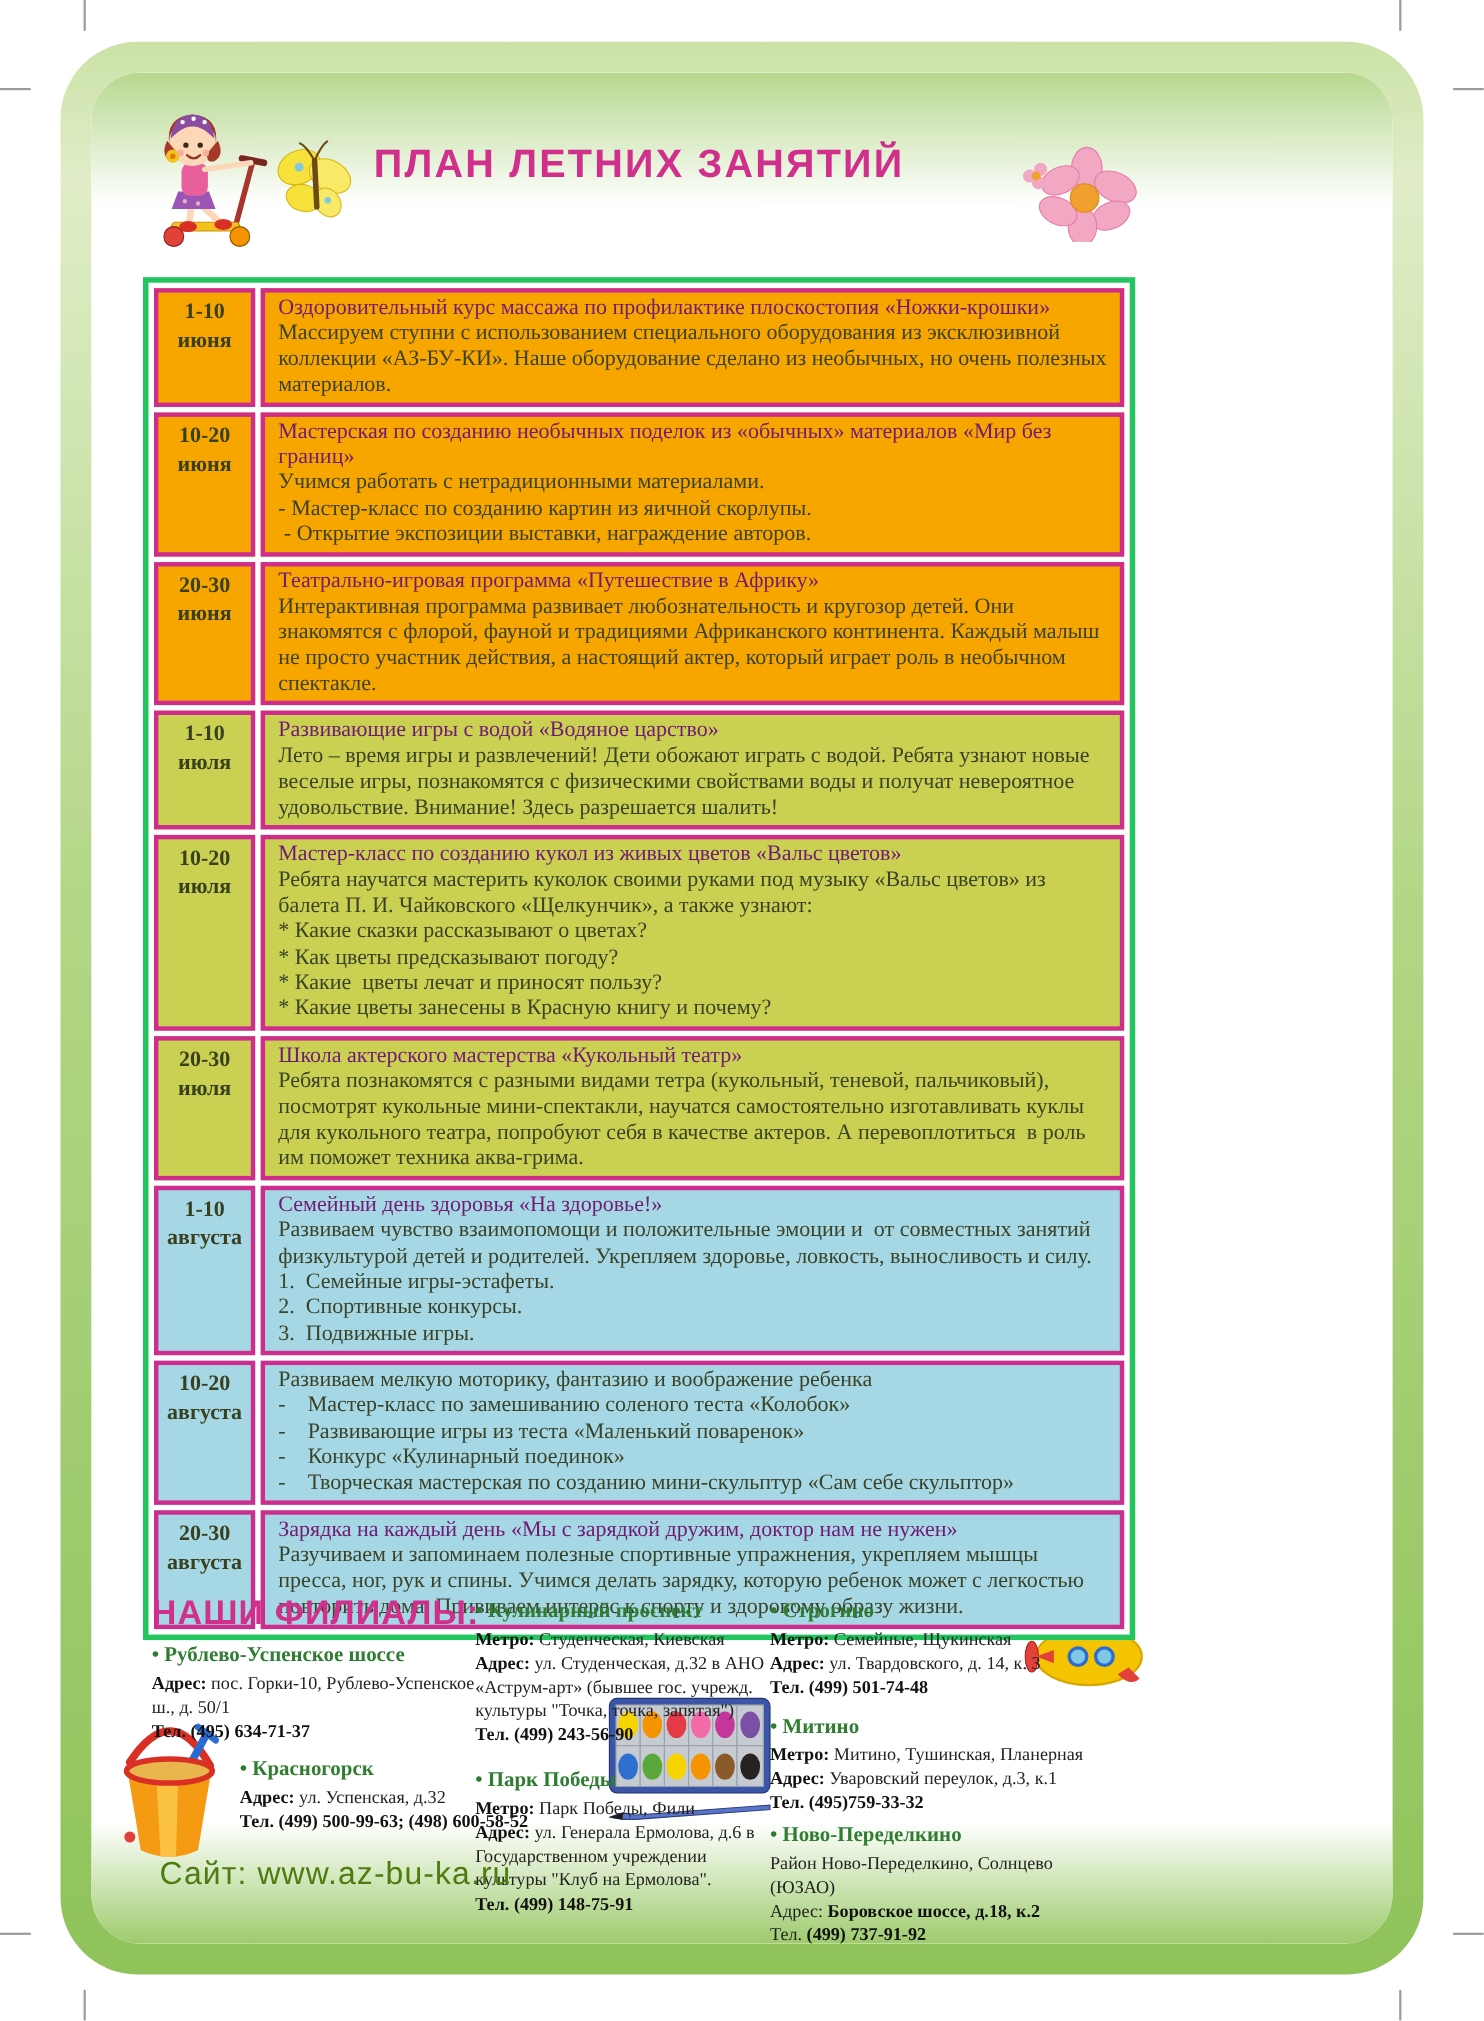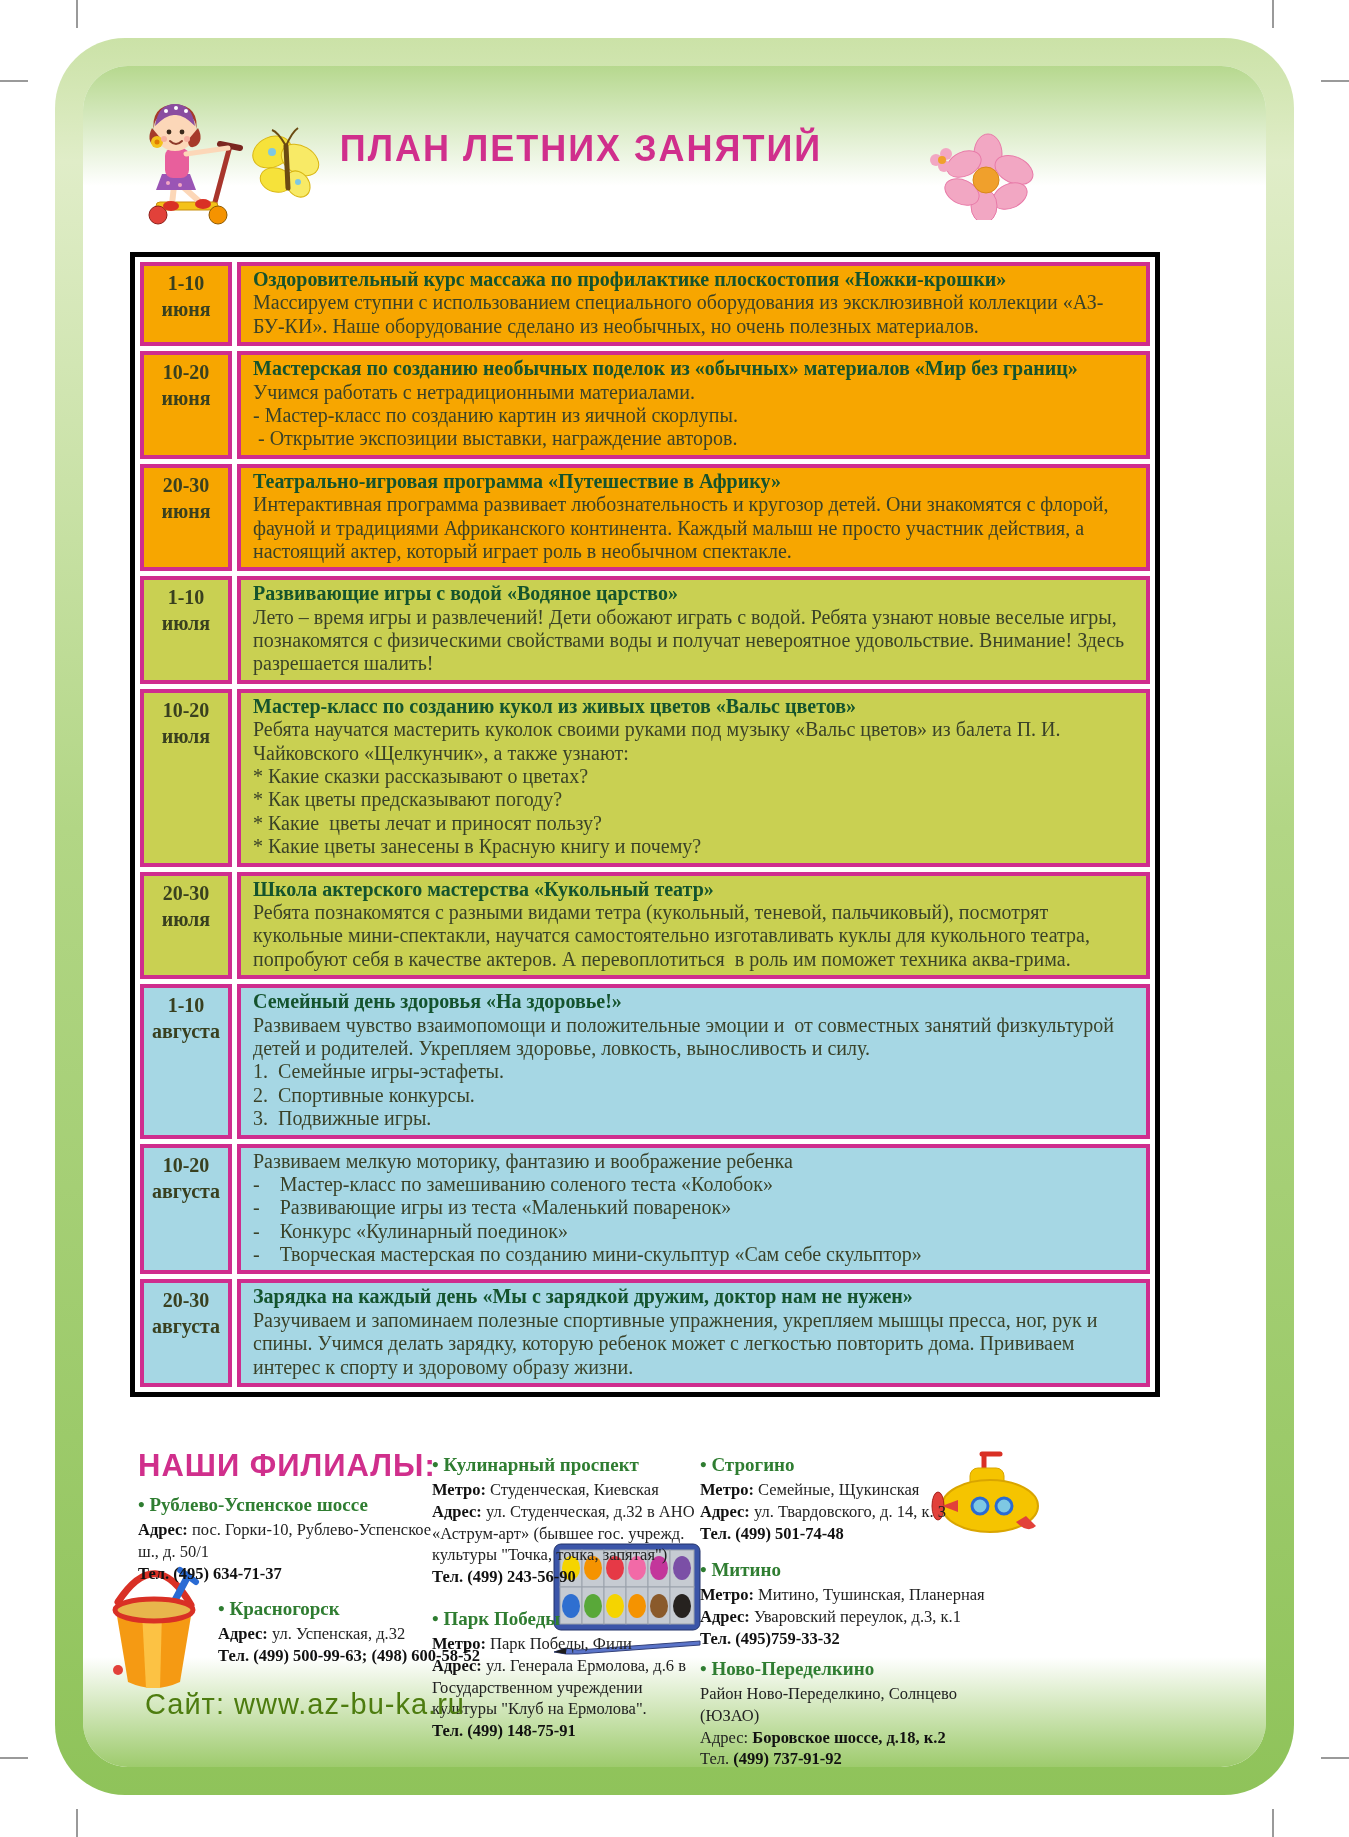--- a/index.html
+++ b/index.html
@@ -17,29 +17,29 @@
 
   
   .crop { position:absolute; background:#9a9a9a; }
 
   
   .title { position:absolute; left:251px; top:126px; width:660px; text-align:center;
            font-family:"Liberation Sans","DejaVu Sans",sans-serif; font-weight:bold;
            font-size:36px; line-height:1.25; letter-spacing:2px; color:#d02f8c; }
 
   
-  .table { position:absolute; left:130px; top:252px; width:1030px; box-sizing:border-box;
-           border:5px solid #000000; background:#fff; padding:5px;
+  .table { position:absolute; left:130px; top:252px; width:902px; box-sizing:border-box;
+           border:5px solid #22c55e; background:#fff; padding:5px;
            display:flex; flex-direction:column; gap:5px; }
   .row { display:flex; gap:5px; }
   .cell { border:4px solid #cf2d8e; box-sizing:border-box; }
   .date { flex:0 0 92px; width:92px; text-align:center; font-weight:bold; font-size:20px;
           line-height:1.3; padding-top:4px; color:#39401f; }
   .content { flex:1; padding:2px 12px 4px; color:#3a4228; font-size:20px; line-height:1.17; }
-  .content .h { font-weight:bold; color:#14532d; }
+  .content .h { font-weight:normal; color:#701a75; }
   .content .t { white-space:pre-wrap; }
   .orange { background:#f7a600; }
   .lime   { background:#c9d052; }
   .blue   { background:#a6d7e4; }
 
   
   .branches-title { position:absolute; left:138px; top:1448px;
                     font-family:"Liberation Sans","DejaVu Sans",sans-serif; font-weight:bold;
                     font-size:31px; letter-spacing:1px; color:#d02f8c; }
   .branch { position:absolute; font-size:16.5px; line-height:1.32; color:#222; }

